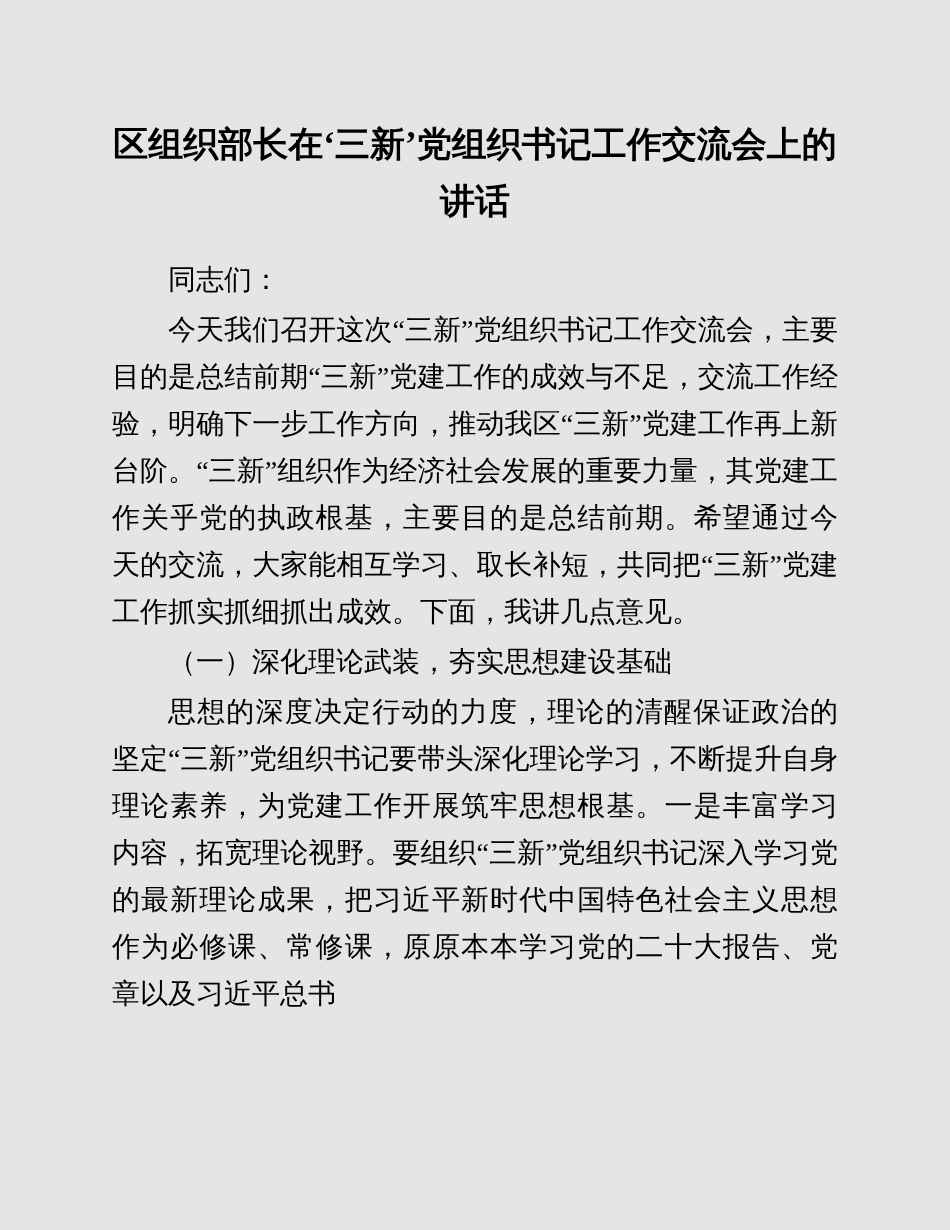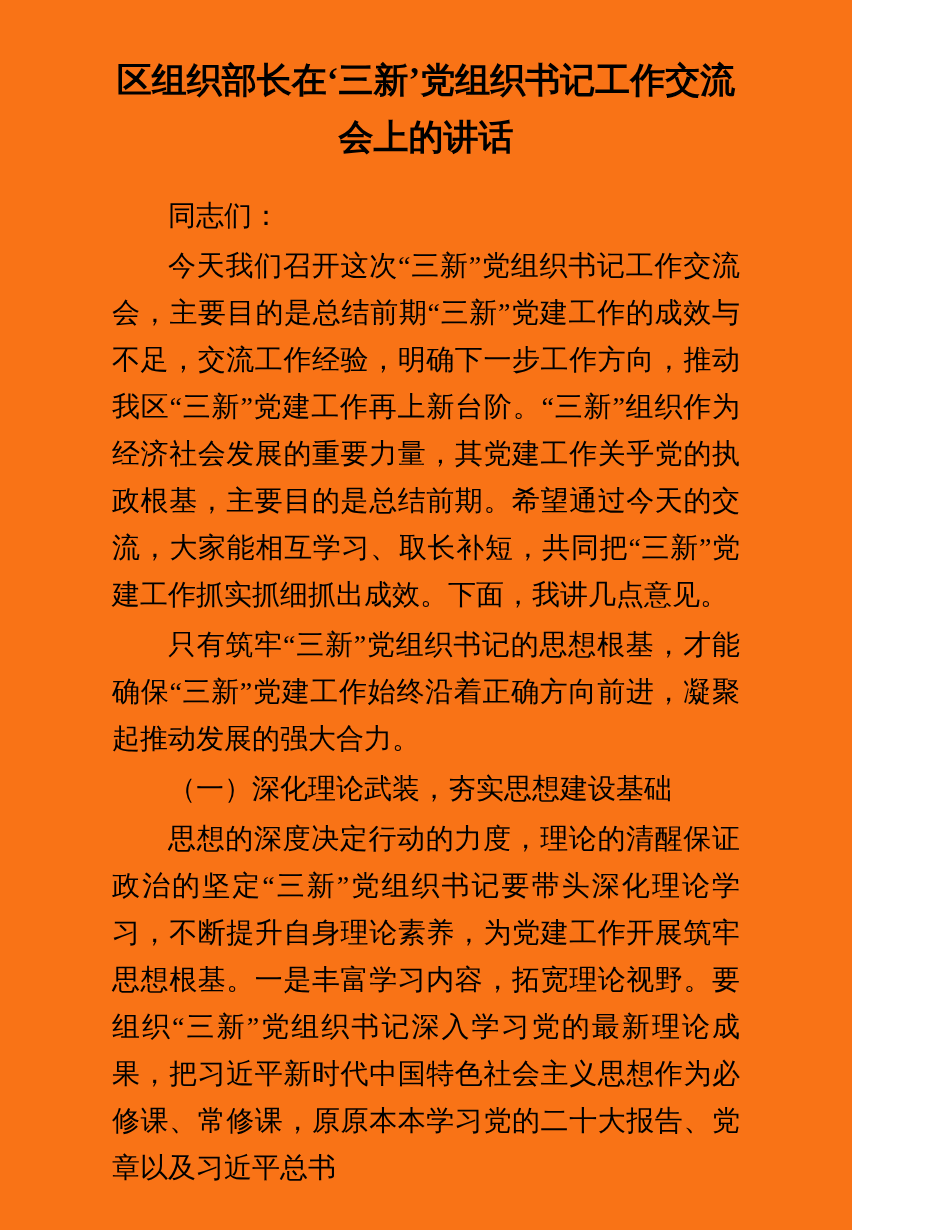--- a/index.html
+++ b/index.html
@@ -9,24 +9,24 @@
     }
     body {
       width: 950px;
       height: 1230px;
       overflow: hidden;
       color: #000000;
       font-family: "Liberation Serif", "DejaVu Serif", serif;
     }
     .page {
       box-sizing: border-box;
-      width: 852px;
+      width: 950px;
       height: 1230px;
-      padding: 52px 112px 40px 112px;
-      background: #f97316;
+      padding: 116px 112px 40px 112px;
+      background: #e5e5e5;
     }
     .doc-title {
       margin: 0 0 26px 0;
       font-size: 35px;
       font-weight: bold;
       line-height: 57px;
       text-align: center;
       letter-spacing: 0;
     }
     .para {
@@ -48,18 +48,17 @@
 <body>
 
 <div class="page">
   <h1 class="doc-title">区组织部长在‘三新’党组织书记工作交流会上的讲话</h1>
 
   <p class="para">同志们：</p>
 
   <p class="para">今天我们召开这次“三新”党组织书记工作交流会，主要目的是总结前期“三新”党建工作的成效与不足，交流工作经验，明确下一步工作方向，推动我区“三新”党建工作再上新台阶。“三新”组织作为经济社会发展的重要力量，其党建工作关乎党的执政根基，主要目的是总结前期。希望通过今天的交流，大家能相互学习、取长补短，共同把“三新”党建工作抓实抓细抓出成效。下面，我讲几点意见。</p>
 
 
-  <p class="para">只有筑牢“三新”党组织书记的思想根基，才能确保“三新”党建工作始终沿着正确方向前进，凝聚起推动发展的强大合力。</p>
 
   <p class="para heading2">（一）深化理论武装，夯实思想建设基础</p>
 
   <p class="para">思想的深度决定行动的力度，理论的清醒保证政治的坚定“三新”党组织书记要带头深化理论学习，不断提升自身理论素养，为党建工作开展筑牢思想根基。一是丰富学习内容，拓宽理论视野。要组织“三新”党组织书记深入学习党的最新理论成果，把习近平新时代中国特色社会主义思想作为必修课、常修课，原原本本学习党的二十大报告、党章以及习近平总书</p>
 </div>
 
 </body></html>

